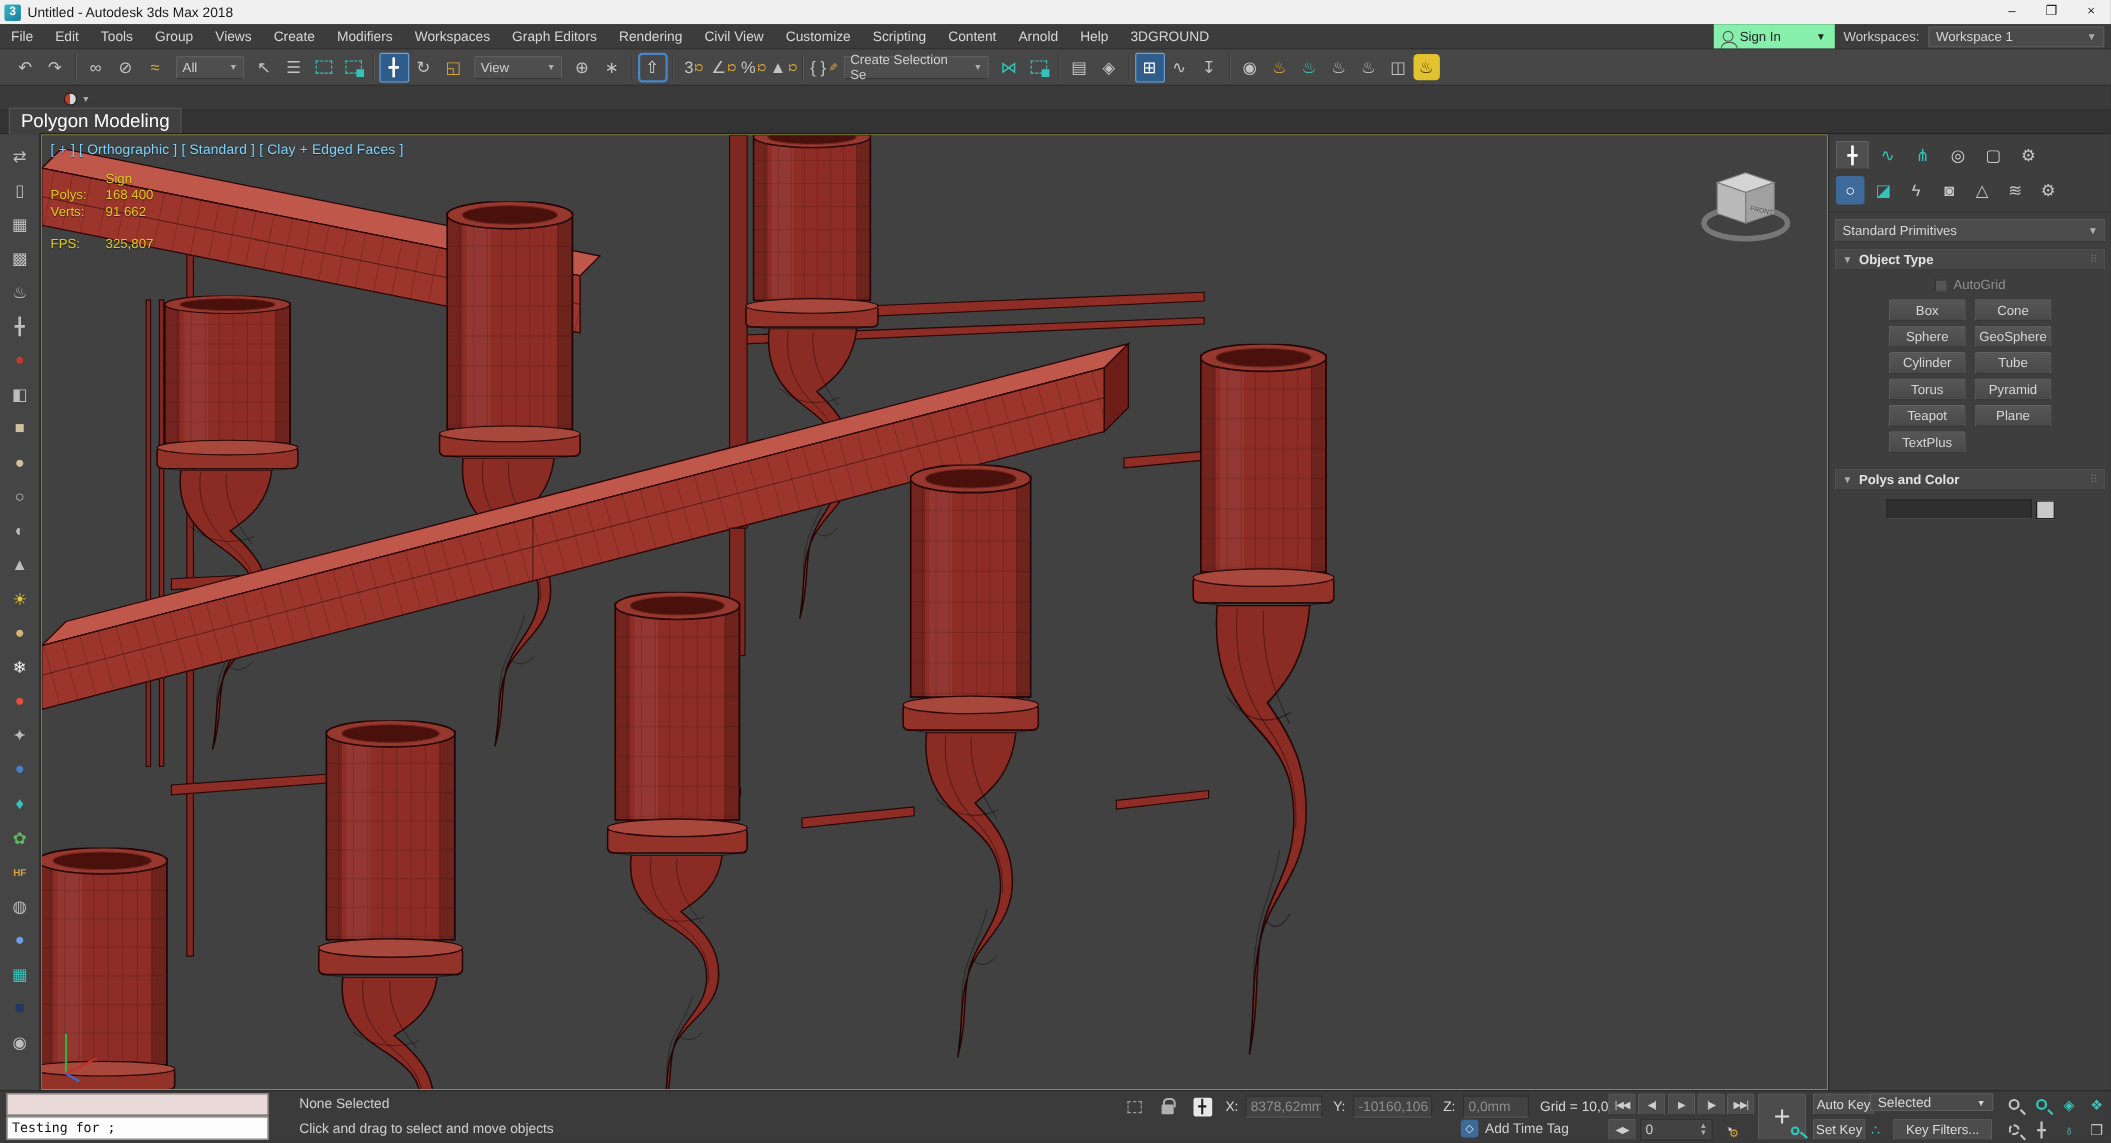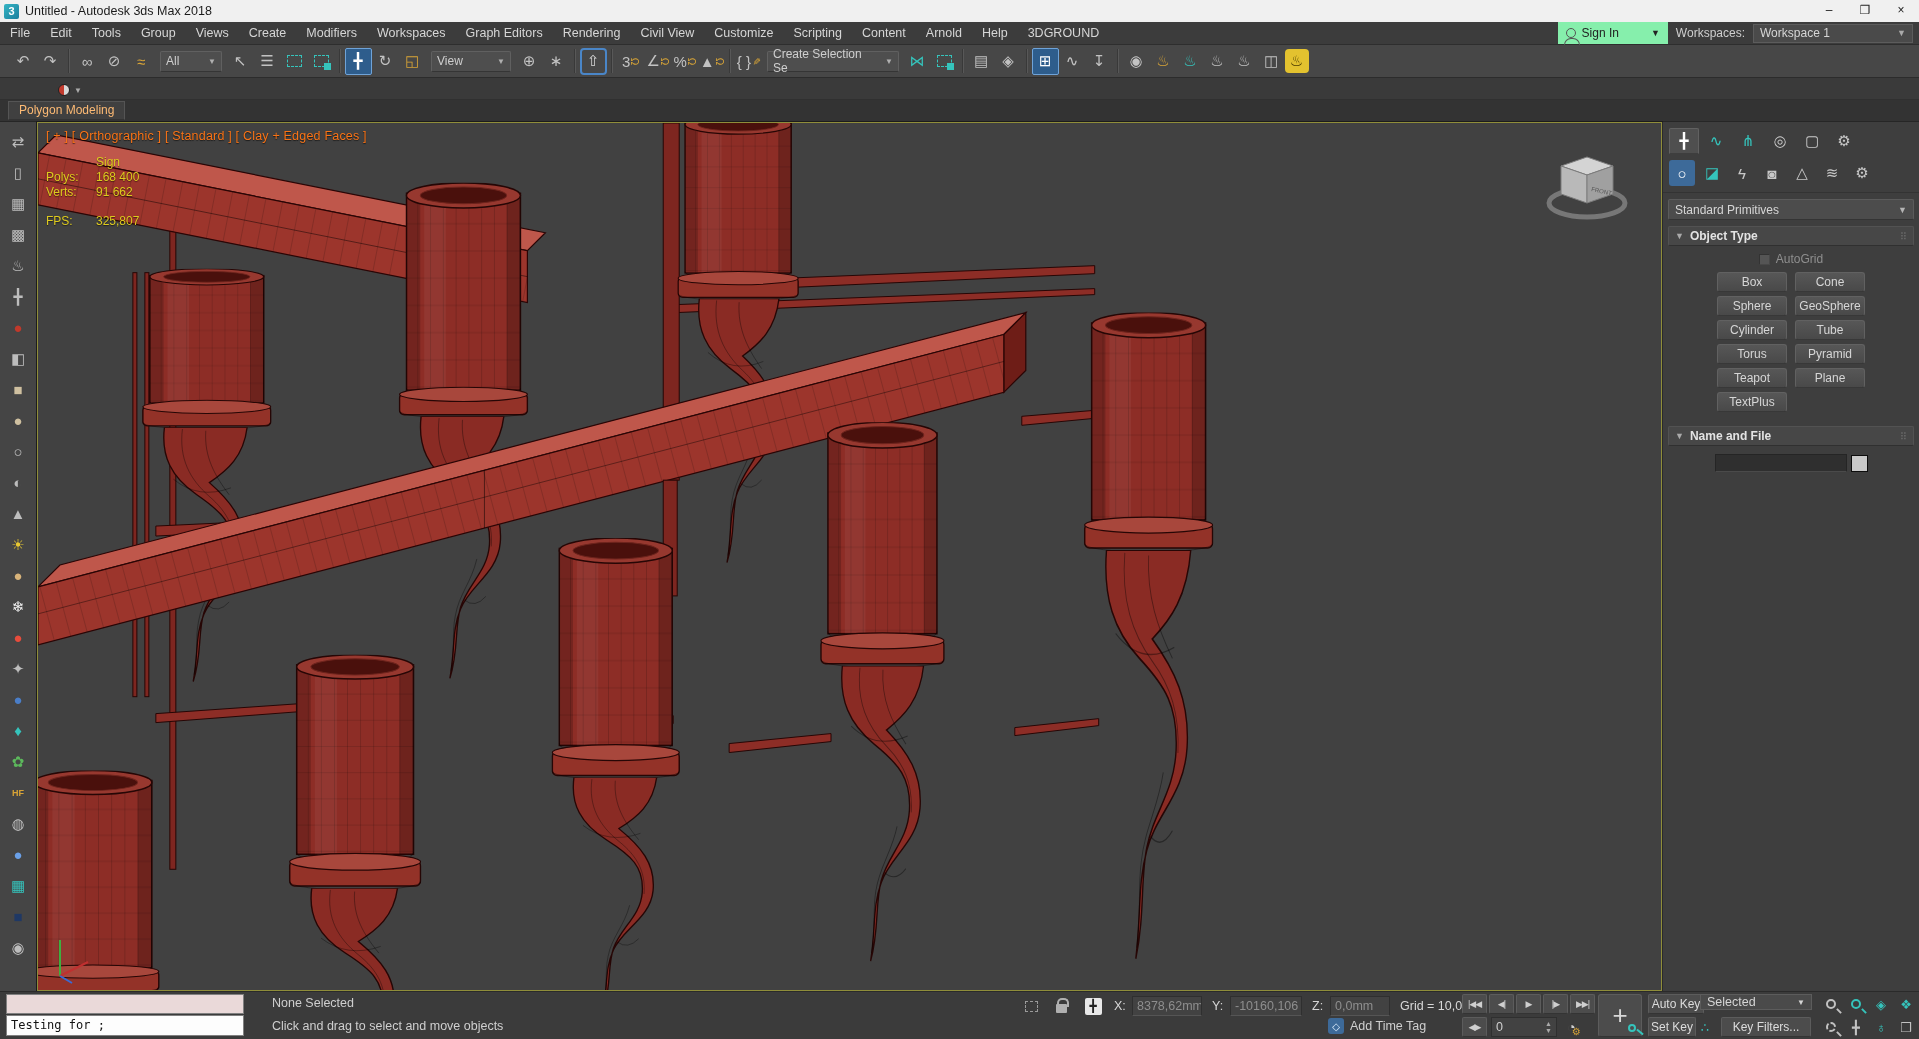--- a/index.html
+++ b/index.html
@@ -46,36 +46,36 @@
   .w-all { width:62px; } .w-view { width:80px; } .w-sets { width:132px; }
 
   
   .ribbonrow { height:22px; background:#3a3a3a; display:flex; align-items:flex-end; padding-left:40px; border-bottom:1px solid #303030; }
   .rtab { padding:2px 26px; font-size:12.5px; color:#b0b0b0; }
   .rtab.active { background:#525252; color:#e8e8e8; border:1px solid #5e5e5e; border-bottom:none; border-radius:2px 2px 0 0; }
   .rib-extra { display:flex; align-items:center; gap:4px; margin-left:18px; padding-bottom:3px; }
   .rib-circle { width:12px; height:12px; border-radius:50%; background:linear-gradient(90deg,#c23b2e 50%,#d8d8d8 50%); border:1px solid #222; }
   .rib-extra .caret { color:#aaa; font-size:8px; }
   .subtabrow { height:22px; background:#333; display:flex; align-items:center; padding-left:8px; border-bottom:1px solid #262626; }
-  .subtab { background:#404040; border:1px solid #555; border-bottom-color:#333; color:#fdba74; font-size:12px; padding:1px 10px 2px; }
+  .subtab { background:#404040; border:1px solid #555; border-bottom-color:#333; color:#ffffff; font-size:17px; padding:1px 10px 2px; }
 
   
   .mainrow { position:relative; height:869px; display:flex; }
   .leftstrip { width:37px; background:#454545; border-right:1px solid #2c2c2c; display:flex; flex-direction:column; align-items:center; padding-top:4px; }
   .lti { width:28px; height:31px; display:flex; align-items:center; justify-content:center; color:#bdbdbd; font-size:15px; border-radius:2px; }
   .lti.c-red { color:#c0392b; } .lti.c-red2 { color:#e74c3c; } .lti.c-beige { color:#cfc0a0; }
   .lti.c-yellow { color:#e8c832; } .lti.c-tan { color:#d8b37a; } .lti.c-white { color:#eee; }
   .lti.c-blue { color:#4a7ec8; } .lti.c-blue2 { color:#6aa0e8; } .lti.c-teal { color:#35c4bc; }
   .lti.c-green { color:#5cb85c; } .lti.c-gold { color:#d8a437; } .lti.c-navy { color:#1f3864; }
   .lti.tiny { font-size:9px; font-weight:bold; }
 
   
   .viewport { position:relative; flex:1; background:#414141; border:1px solid #8f8d3a; outline:1px solid #1c1c1c; overflow:hidden; }
   .scene { position:absolute; inset:0; width:100%; height:100%; }
-  .vplabel { position:absolute; left:8px; top:6px; color:#f97316; font-size:12.5px; letter-spacing:.2px; text-shadow:0 1px 1px rgba(0,0,0,.6); }
+  .vplabel { position:absolute; left:8px; top:6px; color:#7dd3fc; font-size:12.5px; letter-spacing:.2px; text-shadow:0 1px 1px rgba(0,0,0,.6); }
   .stats { position:absolute; left:8px; top:32px; color:#ddca1e; font-size:12px; text-shadow:0 1px 1px rgba(0,0,0,.5); }
   .srow { display:flex; line-height:15px; }
   .srow .sl { width:50px; } .srow .sv { }
   .srow.fps { margin-top:14px; }
   .viewcube { position:absolute; right:28px; top:26px; }
   .tripod { position:absolute; left:8px; bottom:4px; }
 
   
   .cylbody { fill:#8d2d26; stroke:#260605; stroke-width:1.5; }
   .cyltopout { fill:#97382f; stroke:#260605; stroke-width:1.5; }
@@ -722,21 +722,21 @@
               <div class="otb"><span>Teapot</span></div>
               <div class="otb"><span>Plane</span></div>
               <div class="otb"><span>TextPlus</span></div>
             </div>
         </div>
       </div>
 
       <div class="rollout">
         <div class="rhead">
           <span class="arr">▼</span>
-          <span>Name and File</span>
+          <span>Polys and Color</span>
           <span class="grip">⠿</span>
         </div>
         <div class="ncrow">
           <input class="ncinput" value="" style="">
           <span class="swatch"></span>
         </div>
       </div>
     </div>
   </div>
 

